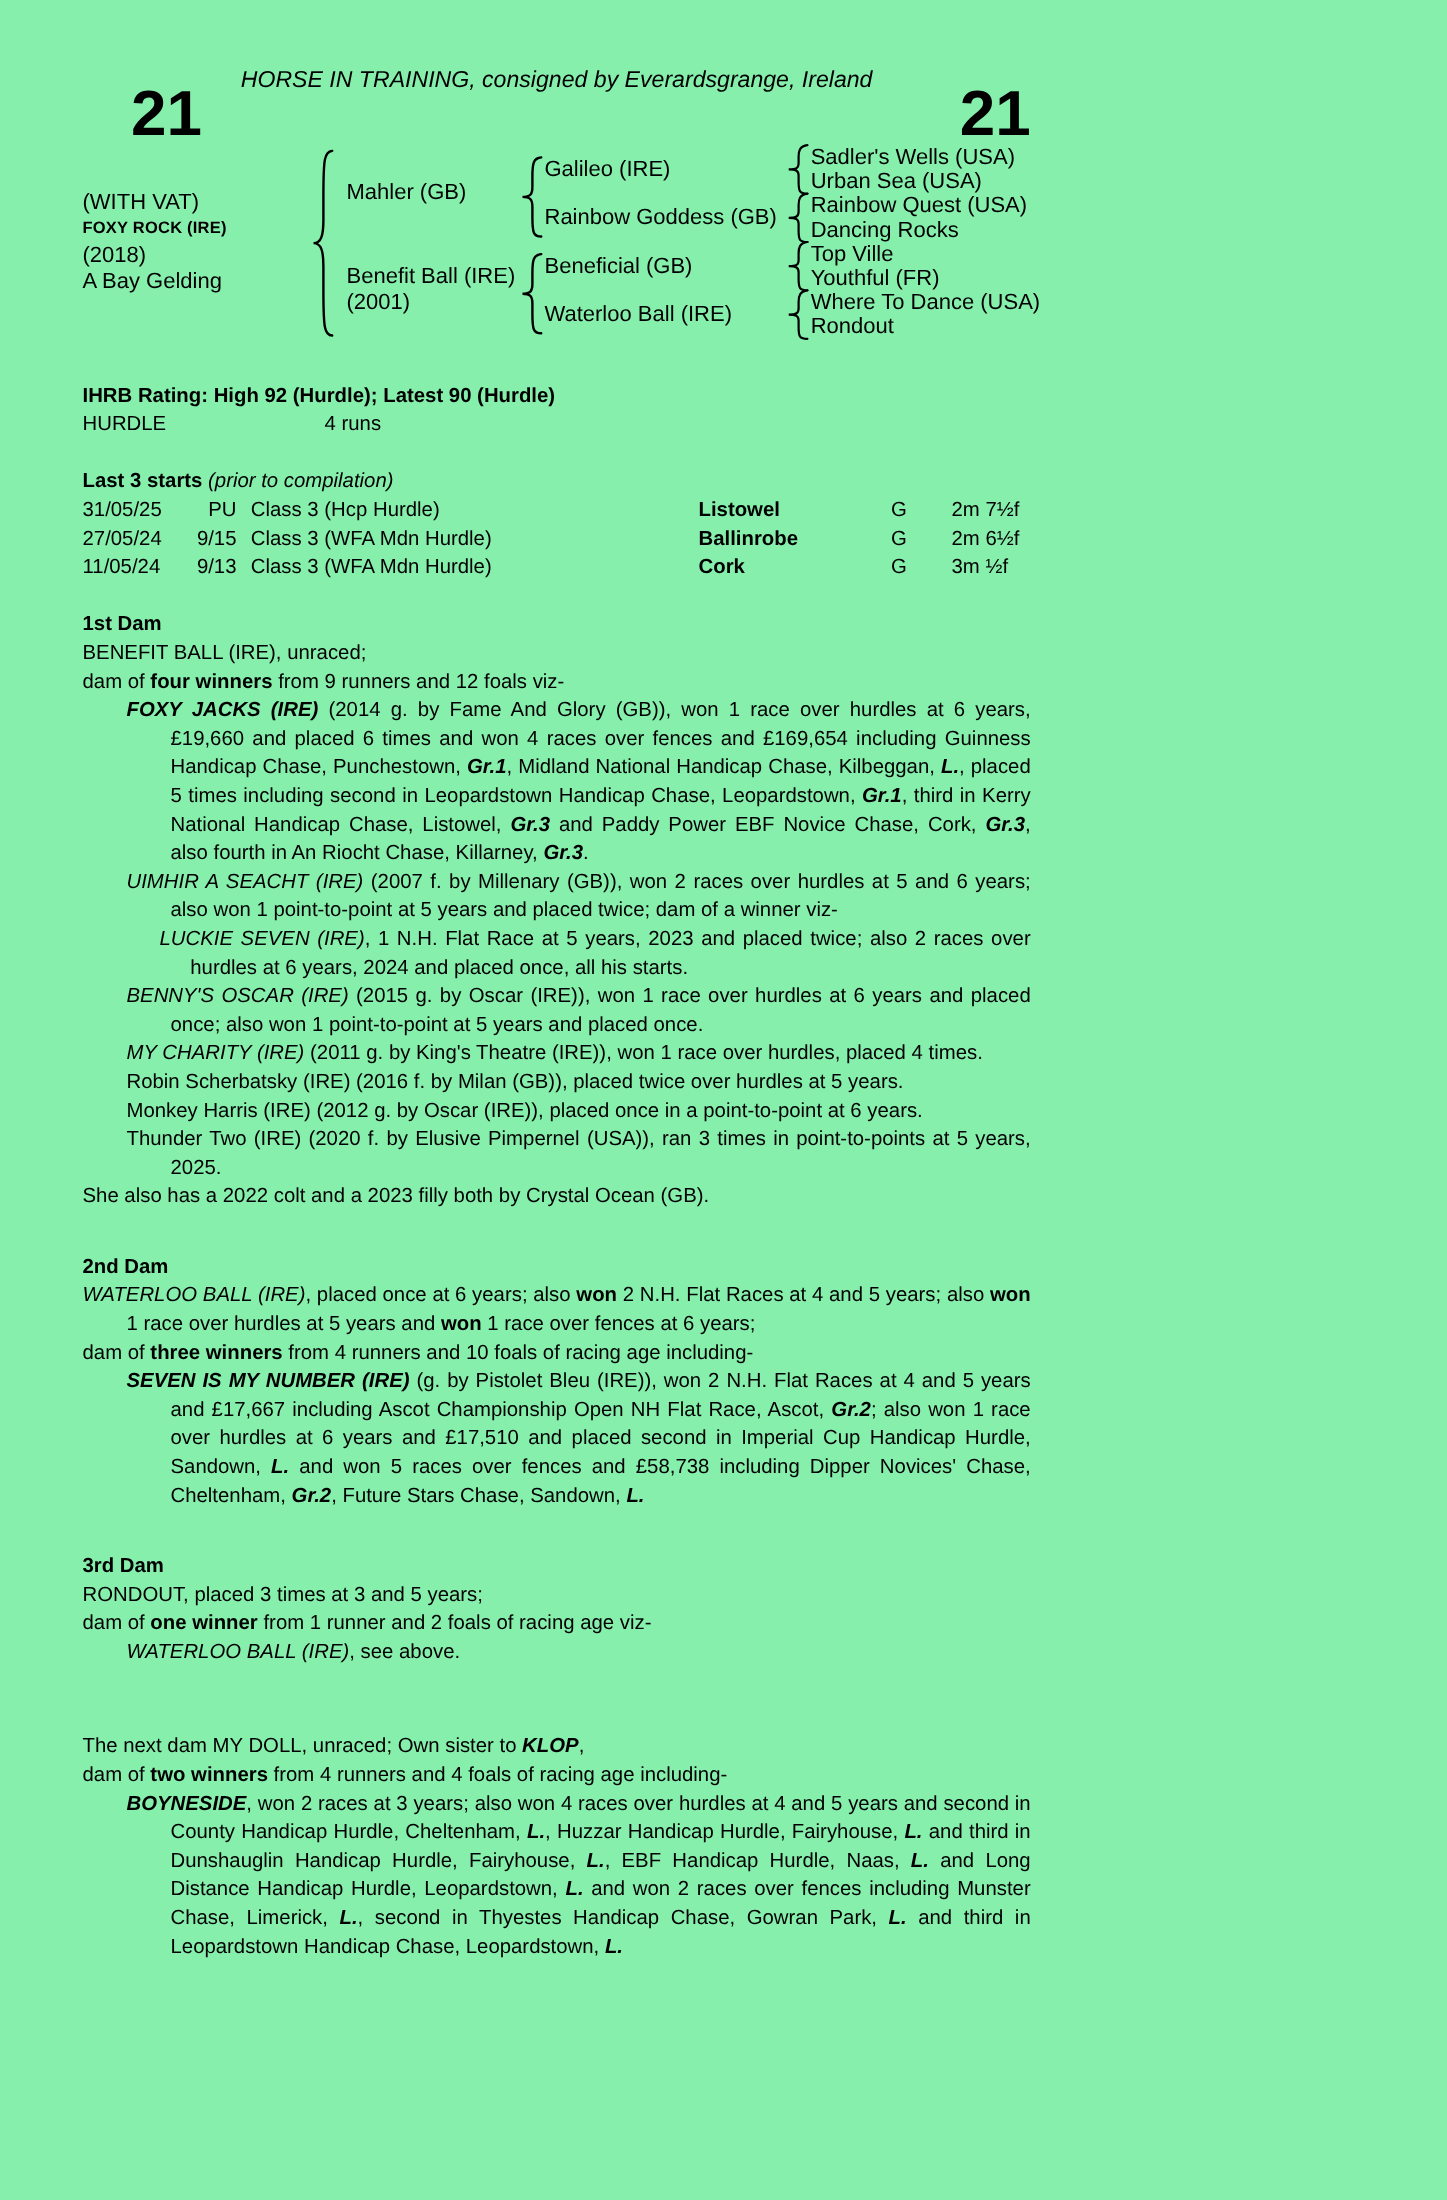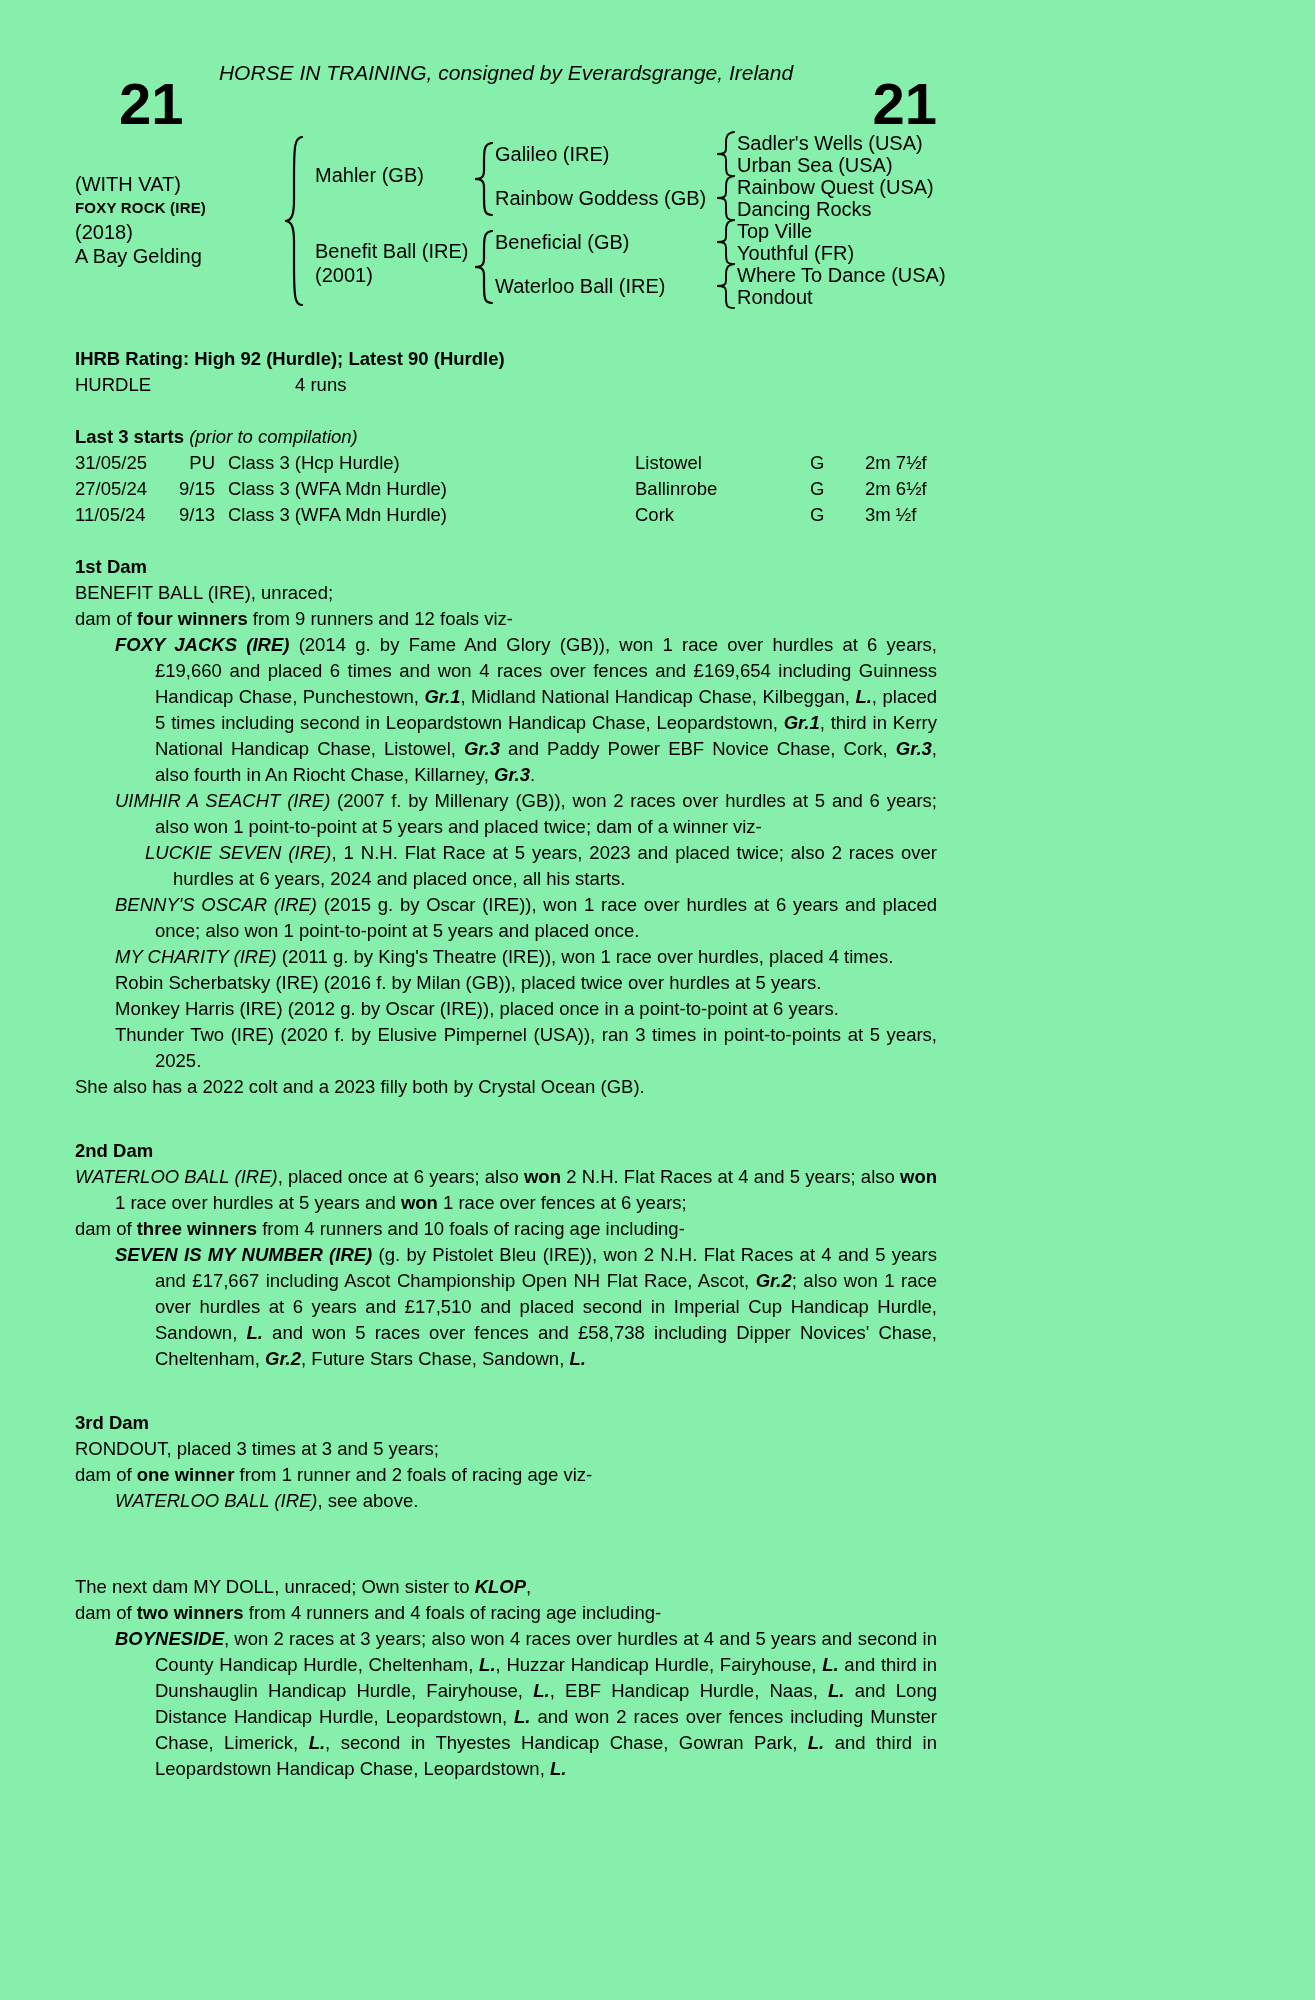--- a/index.html
+++ b/index.html
@@ -30,21 +30,21 @@
   .dam-head{font-weight:bold;margin-top:26px;}
   .dam-head.gap2{margin-top:38px;}
   .stats-row{position:relative;height:26px;}
   .stats-row .s-cat{position:absolute;left:0;}
   .stats-row .s-runs{position:absolute;left:220px;}
   .race-row{position:relative;height:26px;}
   .race-row span{position:absolute;white-space:nowrap;}
   .c-date{left:0;}
   .c-pos{left:80px;width:60px;text-align:right;}
   .c-race{left:153px;}
-  .c-course{left:560px;}
+  .c-course{left:560px;font-weight:bold;}
   .c-going{left:735px;}
   .c-dist{left:790px;}
 </style>
 </head>
 <body>
 
 <div class="page">
   <div class="content">
 
     <div class="consign">HORSE IN TRAINING, consigned by Everardsgrange, Ireland</div>

